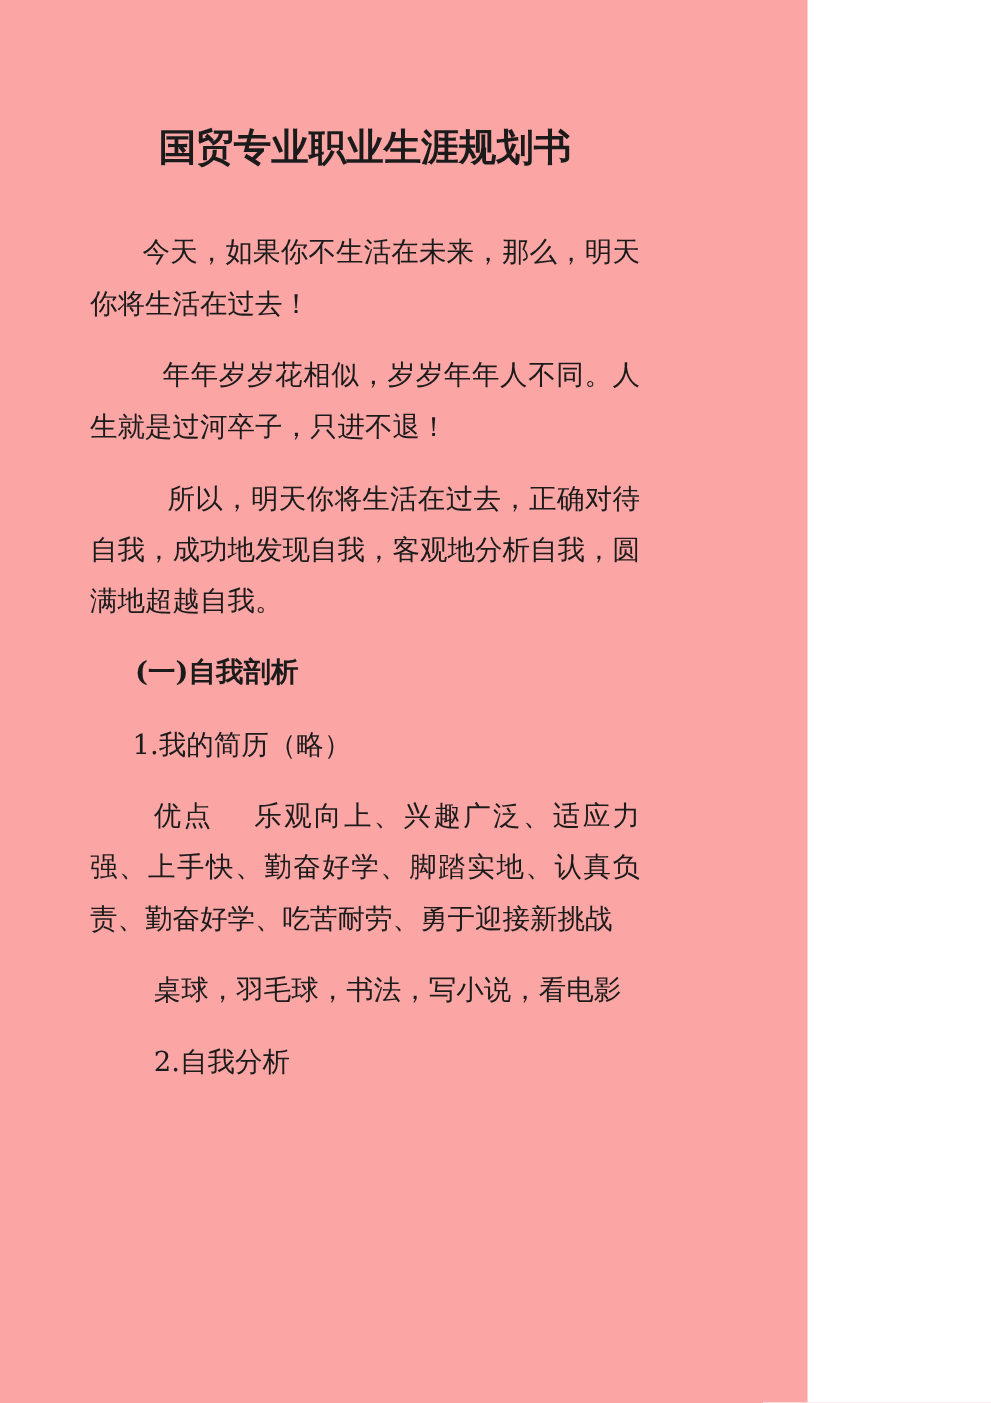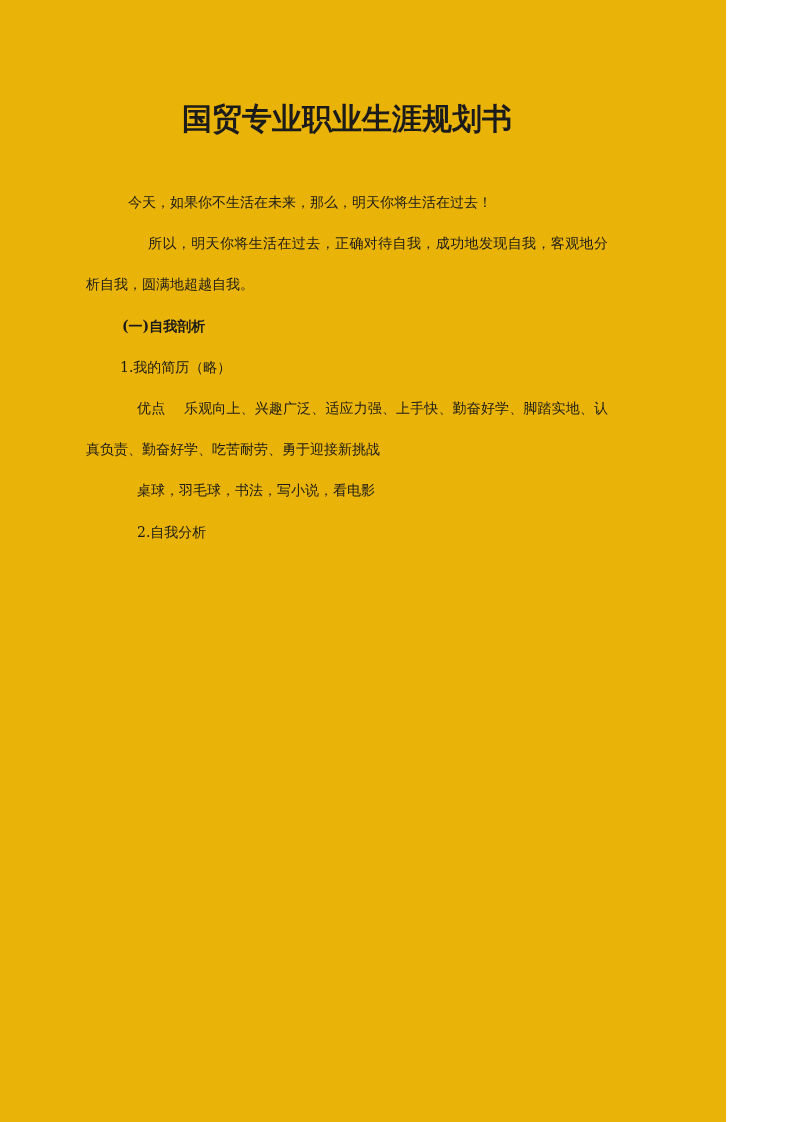--- a/index.html
+++ b/index.html
@@ -2,63 +2,64 @@
 <html><head>
 <meta charset="utf-8">
 <style>
   html, body {
     margin: 0;
     padding: 0;
     background: #ffffff;
   }
   .page {
     position: relative;
-    width: 726px;
+    width: 646px;
     height: 1122px;
-    background: #eab308;
+    background: #fca5a5;
     box-sizing: border-box;
-    padding: 96px 118px 0 86px;
+    padding: 96px 118px 0 56px;
     font-family: "DejaVu Serif", "Liberation Serif", serif;
     color: #1b1b1b;
     overflow: hidden;
   }
   .doc-title {
     margin: 0;
     font-size: 30px;
     line-height: 45px;
     font-weight: 700;
     text-align: center;
     white-space: nowrap;
   }
   .content {
     margin-top: 41px;
   }
   .content p {
-    margin: 0;
-    font-size: 14px;
+    margin: 16px;
+    font-size: 22px;
     line-height: 41.2px;
     text-align: justify;
     word-break: break-all;
   }
   
   .ind-a { text-indent: 42px; }
   .ind-b { text-indent: 58px; }
   .ind-c { text-indent: 62px; }
   .ind-d { text-indent: 36px; font-weight: bold; }
   .ind-e { text-indent: 34px; }
   .ind-f { text-indent: 51px; }
 </style>
 </head>
 <body>
 
 <div class="page">
   <h1 class="doc-title">国贸专业职业生涯规划书</h1>
 
   <div class="content">
     <p class="ind-a">今天，如果你不生活在未来，那么，明天你将生活在过去！</p>
+    <p class="ind-b">年年岁岁花相似，岁岁年年人不同。人生就是过河卒子，只进不退！</p>
     <p class="ind-c">所以，明天你将生活在过去，正确对待自我，成功地发现自我，客观地分析自我，圆满地超越自我。</p>
     <p class="ind-d">(一)自我剖析</p>
     <p class="ind-e">1.我的简历（略）</p>
     <p class="ind-f">优点　 乐观向上、兴趣广泛、适应力强、上手快、勤奋好学、脚踏实地、认真负责、勤奋好学、吃苦耐劳、勇于迎接新挑战</p>
     <p class="ind-f">桌球，羽毛球，书法，写小说，看电影</p>
     <p class="ind-f">2.自我分析</p>
   </div>
 </div>
 
 </body></html>

